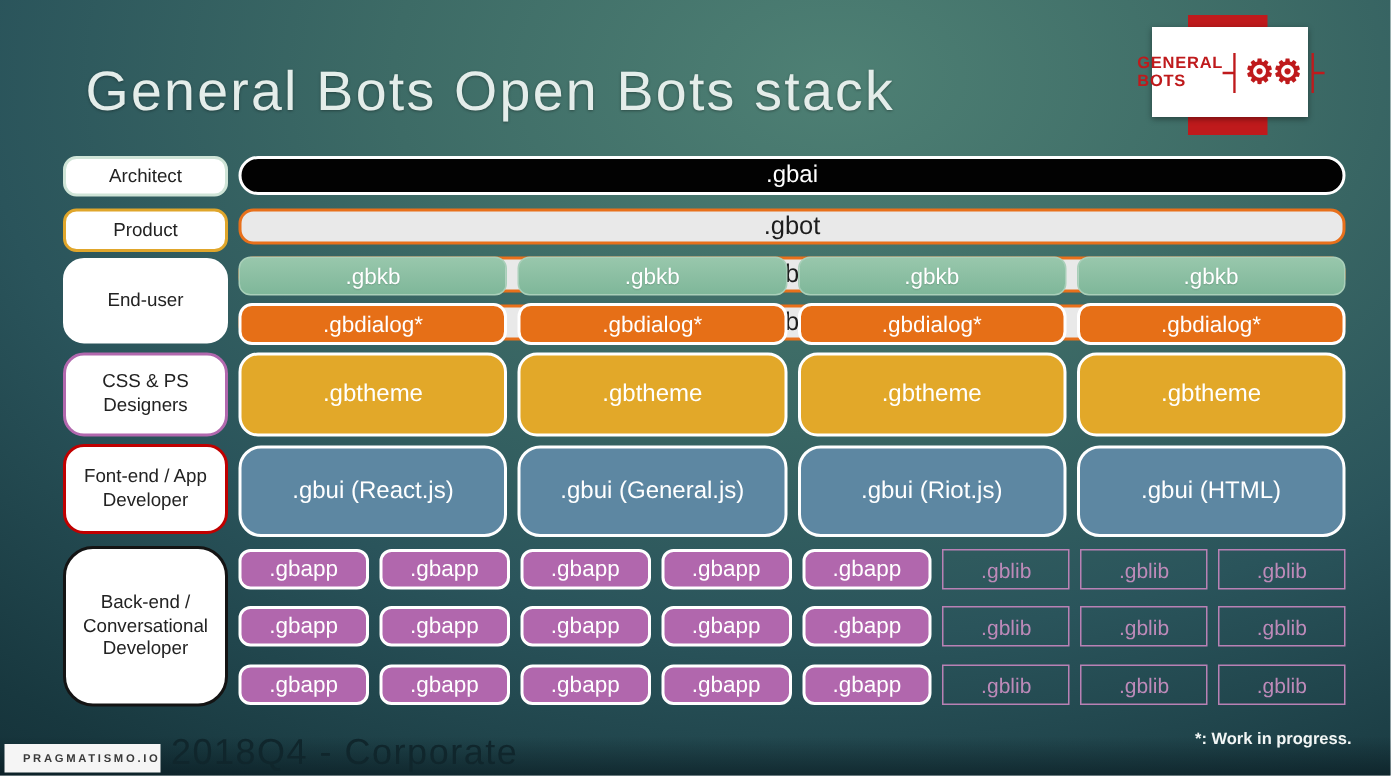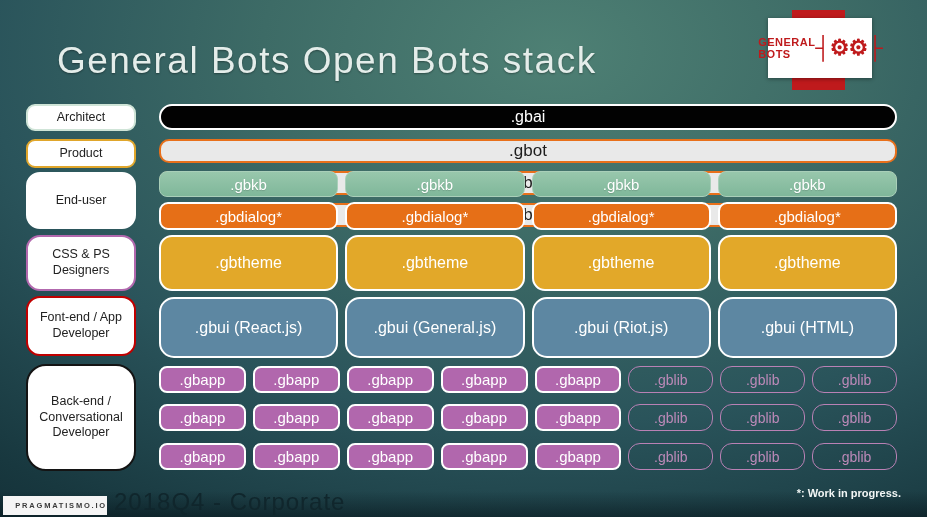--- a/index.html
+++ b/index.html
@@ -36,21 +36,21 @@
   .logo-text {
     color:#bf1a1c; font-weight:bold; font-size:11px; letter-spacing:.5px;
   }
   .logo-gears {
     color:#bf1a1c; font-size:22px; line-height:22px; font-weight:bold;
     letter-spacing:-1px;
   }
 
   
   .role {
-    position:absolute; left:26px; width:110px;
+    position:absolute; left:42px; width:110px;
     background:#ffffff; color:#222;
     display:flex; align-items:center; justify-content:center; text-align:center;
     font-size:12.5px; line-height:1.25;
     border-radius:9px; padding:2px 6px;
   }
   .role-architect { top:104px; height:27px; border:2px solid #cfe4d7; }
   .role-product   { top:139px; height:29px; border:2px solid #e0a62b; }
   .role-end-user  { top:172px; height:57px; border:2px solid #ffffff; border-radius:14px; }
   .role-css-ps    { top:235px; height:56px; border:2px solid #b268ae; border-radius:14px; }
   .role-front-end { top:296px; height:60px; border:2px solid #c00000; border-radius:14px; }
@@ -97,21 +97,21 @@
   }
   .gbui {
     background:#5d87a2; border:2.5px solid #fff; border-radius:15px;
     font-size:16px;
   }
   .gbapp {
     background:#b167ad; border:2px solid #fff; border-radius:8px;
     font-size:15px;
   }
   .gblib {
-    background:transparent; border:1.5px solid #b981b5; border-radius:12px;
+    background:transparent; border:1.5px solid #b981b5; border-radius:0;
     color:#bd8ab9; font-size:14px;
   }
 
   
   .brand-box {
     position:absolute; left:3px; top:496px; width:104px; height:19px;
     background:#f5f5f5; display:flex; align-items:center; justify-content:flex-end;
   }
   .brand-text {
     font-size:7.5px; letter-spacing:1.8px; color:#3a3a3a; font-weight:bold;

